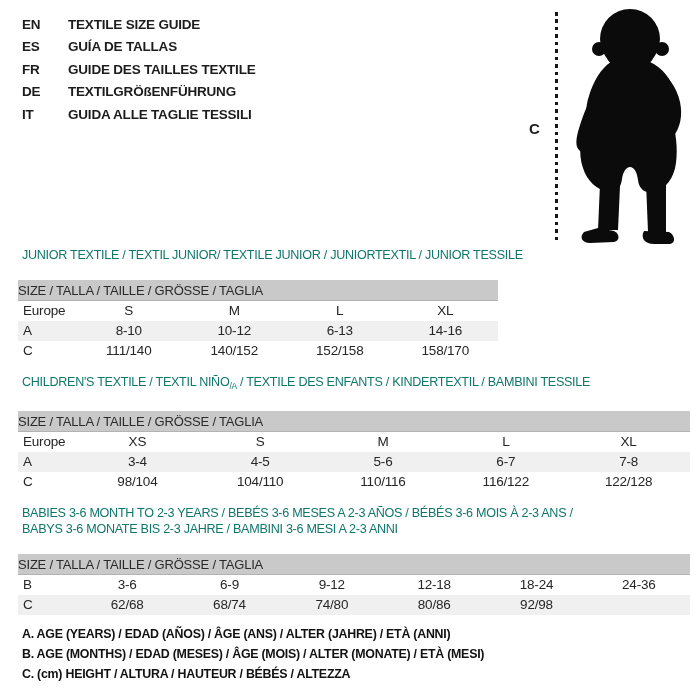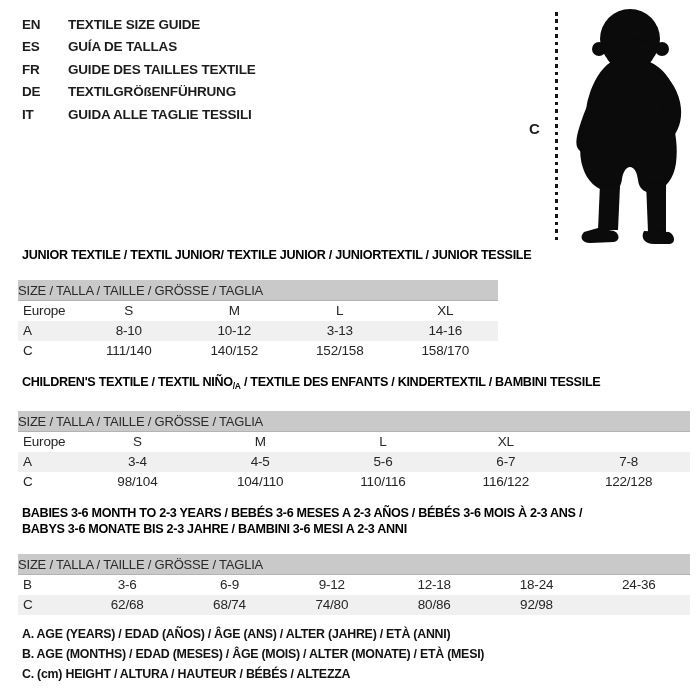--- a/index.html
+++ b/index.html
@@ -15,21 +15,21 @@
   .dotline{
     position:absolute;left:555px;top:12px;width:3px;height:230px;
     background:repeating-linear-gradient(to bottom,#161616 0 3.5px,transparent 3.5px 7.5px);
   }
   .c-label{position:absolute;left:529px;top:120px;font-size:15px;font-weight:700;}
   .silhouette{position:absolute;left:558px;top:4px;}
   
   .sections{position:absolute;left:18px;top:247px;width:672px;}
   .section{margin-bottom:13px;}
   .sec-title{
-    margin:0 0 17px 4px;font-size:12.6px;font-weight:700;line-height:16px;letter-spacing:-0.3px;color:#000000;
+    margin:0 0 17px 4px;font-size:12.6px;font-weight:400;line-height:16px;letter-spacing:-0.3px;color:#0f766e;
   }
   .sec-title .sub{font-size:8.5px;vertical-align:-3px;}
   .tbl{width:672px;}
   .tbl.narrow{width:480px;}
   .size-bar{
     height:21px;line-height:21px;background:var(--bar-gray,#c9c9c9);
     border-bottom:1px solid #b3b3b3;
     font-size:13px;color:#2a2a2a;letter-spacing:-0.2px;box-sizing:border-box;
   }
   .row{display:grid;height:20px;line-height:20px;font-size:13.5px;color:#262626;letter-spacing:-0.2px;}
@@ -97,38 +97,39 @@
             <span class="lbl">Europe</span>
             <span class="val">S</span>
             <span class="val">M</span>
             <span class="val">L</span>
             <span class="val">XL</span>
           </div>
           <div class="row shaded" style="grid-template-columns: 58px repeat(4, 1fr);">
             <span class="lbl">A</span>
             <span class="val">8-10</span>
             <span class="val">10-12</span>
-            <span class="val">3-13</span>
+            <span class="val">6-13</span>
             <span class="val">14-16</span>
           </div>
           <div class="row" style="grid-template-columns: 58px repeat(4, 1fr);">
             <span class="lbl">C</span>
             <span class="val">111/140</span>
             <span class="val">140/152</span>
             <span class="val">152/158</span>
             <span class="val">158/170</span>
           </div>
         </div>
       </div>
       <div class="section">
         <div class="sec-title"><span>CHILDREN'S TEXTILE / TEXTIL NIÑO</span><span class="sub">/A</span><span> / TEXTILE DES ENFANTS / KINDERTEXTIL / BAMBINI TESSILE</span></div>
         <div class="tbl">
           <div class="size-bar">SIZE / TALLA / TAILLE / GRÖSSE / TAGLIA</div>
           <div class="row" style="grid-template-columns: 58px repeat(5, 1fr);">
             <span class="lbl">Europe</span>
+            <span class="val">XS</span>
             <span class="val">S</span>
             <span class="val">M</span>
             <span class="val">L</span>
             <span class="val">XL</span>
           </div>
           <div class="row shaded" style="grid-template-columns: 58px repeat(5, 1fr);">
             <span class="lbl">A</span>
             <span class="val">3-4</span>
             <span class="val">4-5</span>
             <span class="val">5-6</span>

